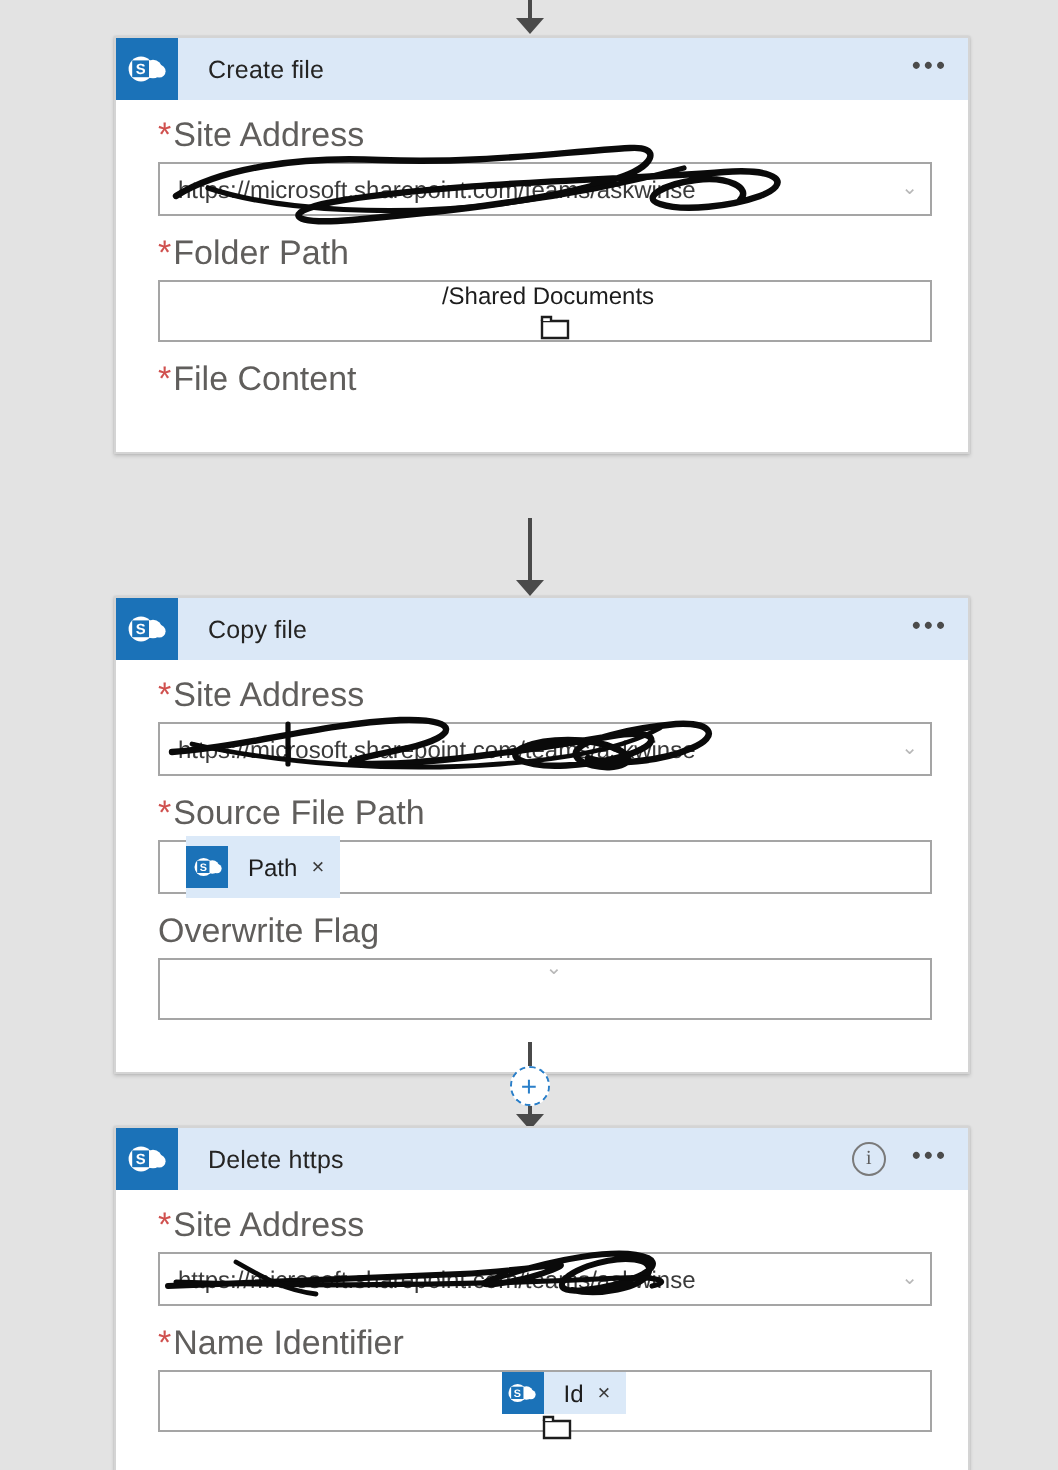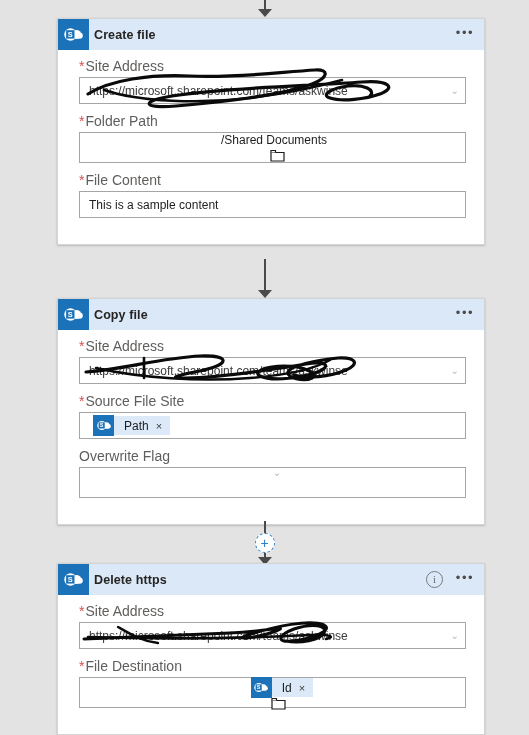--- a/index.html
+++ b/index.html
@@ -58,24 +58,23 @@
     display: flex;
     align-items: center;
     justify-content: center;
     flex: 0 0 auto;
   }
   .sp-icon svg { display: block; }
 
   .card-title {
     font-size: 12.5px;
     color: #252423;
-    margin-left: 5px;
+    margin-left: 15px;
     letter-spacing: 0.1px;
     white-space: nowrap;
-    font-weight: bold;
   }
 
   .header-right {
     position: absolute;
     right: 8px;
     top: 0;
     height: 31px;
     display: flex;
     align-items: center;
     gap: 11px;
@@ -101,21 +100,21 @@
     cursor: default;
   }
 
   
   .card-body { padding: 8px 18px 14px 21px; }
 
   .field { margin-bottom: 9px; }
   .field:last-child { margin-bottom: 12px; }
 
   .field-label {
-    font-size: 14px;
+    font-size: 17px;
     color: #605e5c;
     margin-bottom: 3px;
     white-space: nowrap;
   }
   .req { color: #d0514f; margin-right: 1px; }
 
   .input-box {
     height: 27px;
     border: 1px solid #a5a5a5;
     background: #fff;
@@ -160,21 +159,21 @@
     pointer-events: none;
     overflow: visible;
   }
   .scribble svg { display: block; overflow: visible; }
 
   
   .token {
     display: inline-flex;
     align-items: center;
     background: #dbe9f8;
-    height: 19px;
+    height: 31px;
     margin-left: 13px;
   }
   .token-icon {
     width: 21px; height: 21px;
     background: #1b72b8;
     display: flex; align-items: center; justify-content: center;
     flex: 0 0 auto;
   }
   .token-label {
     font-size: 12px;
@@ -258,23 +257,20 @@
               <path d="M1,3.5 L1,12 L14,12 L14,3.5 Z" fill="#fff" stroke="#1d1d1d" stroke-width="1.2"></path>
               <path d="M1,3.5 L1,1.5 L5.5,1.5 L5.5,3.5" fill="#fff" stroke="#1d1d1d" stroke-width="1.2"></path>
             </svg>
           </div>
         </div>
       </div>
 
 
       <div class="field">
         <div class="field-label"><span class="req">*</span><span>File Content</span></div>
-        <div class="input-box">
-          <div class="input-text">This is a sample content</div>
-        </div>
       </div>
 
     </div>
   </div>
 
   <div class="connector" style="top:259px;">
     <svg class="conn-svg" width="22" height="40" viewBox="0 0 22 40">
       <line x1="11" y1="0" x2="11" y2="32" stroke="#4a4a4a" stroke-width="2"></line>
       <polygon points="4,31 18,31 11,39" fill="#4a4a4a"></polygon>
     </svg>
@@ -307,21 +303,21 @@
             <svg width="400" height="46" viewBox="0 0 400 46">
               <path d="M6,24 C40,22 80,10 120,8 C150,7 150,16 124,22 C100,27 84,30 106,30 C140,30 190,22 226,16 C250,12 252,20 232,26 C214,31 190,33 180,28 C172,24 186,18 204,18 C224,18 240,26 232,30 C224,34 206,30 208,24 C210,18 236,12 258,10 C276,9 280,16 266,22 C250,29 226,31 214,27" fill="none" stroke="#0a0a0a" stroke-width="3.2" stroke-linecap="round"></path>
               <path d="M16,20 C60,30 120,34 170,30 C210,27 236,20 250,12" fill="none" stroke="#0a0a0a" stroke-width="2.4" stroke-linecap="round"></path>
               <path d="M64,10 L64,30" fill="none" stroke="#0a0a0a" stroke-width="2.6" stroke-linecap="round"></path>
             </svg>
           </div>
         </div>
       </div>
 
       <div class="field">
-        <div class="field-label"><span class="req">*</span><span>Source File Site</span></div>
+        <div class="field-label"><span class="req">*</span><span>Source File Path</span></div>
         <div class="input-box" style="padding-left:0;">
           <div class="token">
             <div class="token-icon">
               <svg width="14" height="11" viewBox="0 0 19 15">
                 <circle cx="6.5" cy="7.5" r="6.2" fill="#fff"></circle>
                 <circle cx="12.5" cy="7.5" r="4.6" fill="#fff"></circle>
                 <circle cx="15.6" cy="8.6" r="3.2" fill="#fff"></circle>
                 <rect x="2.1" y="3.2" width="8.4" height="8.4" fill="#1b72b8"></rect>
                 <text x="6.3" y="10" font-family="Liberation Sans, sans-serif" font-size="7.4" font-weight="bold" fill="#fff" text-anchor="middle">S</text>
               </svg>
@@ -382,21 +378,21 @@
             <svg width="400" height="46" viewBox="0 0 400 46">
               <path d="M4,26 C50,24 100,22 150,20 C190,18 210,12 196,18 C178,25 150,28 168,22 C196,13 230,6 244,12 C254,17 232,26 212,28 C196,30 198,22 214,16 C232,10 248,12 244,20 C240,27 220,31 206,28" fill="none" stroke="#0a0a0a" stroke-width="3" stroke-linecap="round"></path>
               <path d="M8,24 C70,26 150,26 230,22 C250,21 256,24 246,26" fill="none" stroke="#0a0a0a" stroke-width="2.6" stroke-linecap="round"></path>
               <path d="M38,14 C52,22 62,28 78,30" fill="none" stroke="#0a0a0a" stroke-width="2.4" stroke-linecap="round"></path>
             </svg>
           </div>
         </div>
       </div>
 
       <div class="field">
-        <div class="field-label"><span class="req">*</span><span>File Destination</span></div>
+        <div class="field-label"><span class="req">*</span><span>Name Identifier</span></div>
         <div class="input-box tall" style="padding-left:12px;">
           <div class="token">
             <div class="token-icon">
               <svg width="14" height="11" viewBox="0 0 19 15">
                 <circle cx="6.5" cy="7.5" r="6.2" fill="#fff"></circle>
                 <circle cx="12.5" cy="7.5" r="4.6" fill="#fff"></circle>
                 <circle cx="15.6" cy="8.6" r="3.2" fill="#fff"></circle>
                 <rect x="2.1" y="3.2" width="8.4" height="8.4" fill="#1b72b8"></rect>
                 <text x="6.3" y="10" font-family="Liberation Sans, sans-serif" font-size="7.4" font-weight="bold" fill="#fff" text-anchor="middle">S</text>
               </svg>

